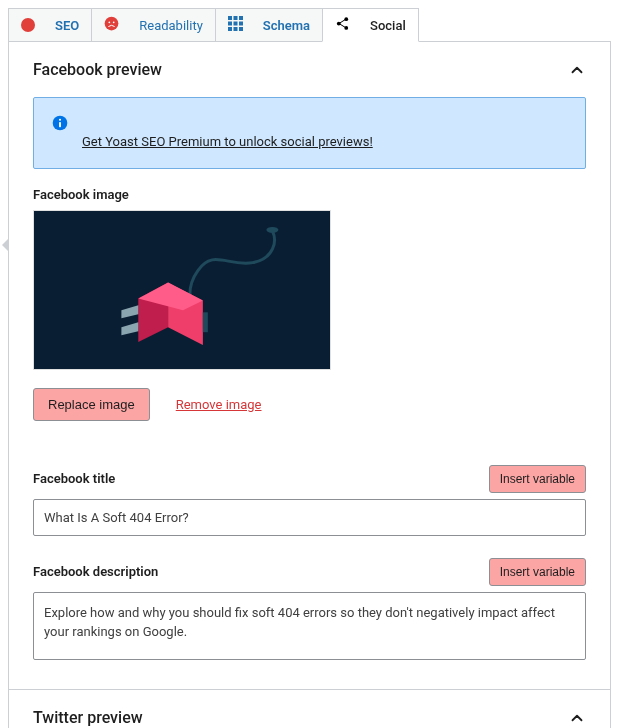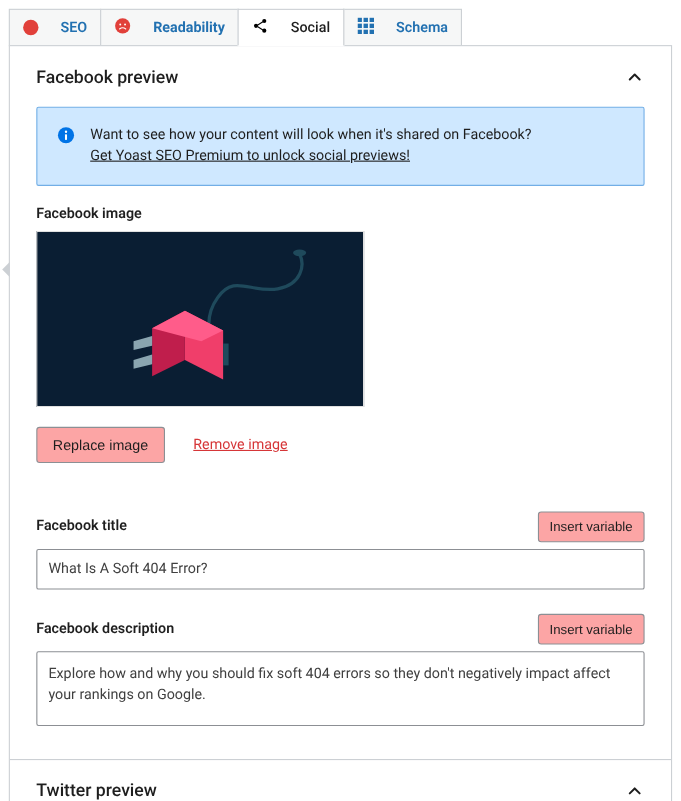--- a/index.html
+++ b/index.html
@@ -27,21 +27,21 @@
     }
     .tab.active {
       background: #fff;
       border-bottom: 1px solid #fff;
       position: relative;
       z-index: 2;
       font-weight: 500;
     }
     .tab .dot { width: 14px; height: 14px; border-radius: 50%; flex-shrink: 0; }
     .tab-seo { color: #2271b1; font-weight: 600; }
-    .tab-readability { color: #2271b1; font-weight: 700; align-items: center; }
+    .tab-readability { color: #2271b1; font-weight: 400; align-items: center; }
     .tab-schema { color: #2271b1; font-weight: 600; }
     .panel {
       border: 1px solid #ccd0d4;
       margin: -1px 8px 0 8px;
       background: #fff;
       position: relative;
     }
     .section-header {
       display: flex;
       align-items: flex-end;
@@ -154,49 +154,49 @@
   <div class="tab tab-readability">
     <span>
       <svg width="15" height="15" viewBox="0 0 24 24">
           <circle cx="12" cy="12" r="11" fill="#e1403a"></circle>
           <circle cx="8.5" cy="10" r="1.4" fill="#fff"></circle>
           <circle cx="15.5" cy="10" r="1.4" fill="#fff"></circle>
           <path d="M7.5 16.5 Q12 13 16.5 16.5" stroke="#fff" stroke-width="1.6" fill="none" stroke-linecap="round"></path>
         </svg>
     </span>
     <span>Readability</span>
-  </div>
-  <div class="tab active">
-    <span>
-      <svg width="15" height="15" viewBox="0 0 24 24">
-          <circle cx="6" cy="12" r="3" fill="#000"></circle>
-          <circle cx="18" cy="5" r="3" fill="#000"></circle>
-          <circle cx="18" cy="19" r="3" fill="#000"></circle>
-          <line x1="8" y1="11" x2="16" y2="6" stroke="#000" stroke-width="1.6"></line>
-          <line x1="8" y1="13" x2="16" y2="18" stroke="#000" stroke-width="1.6"></line>
-        </svg>
-    </span>
-    <span>Social</span>
   </div>
   <div class="tab tab-schema">
     <span>
       <svg width="15" height="15" viewBox="0 0 15 15">
           <rect x="0" y="0" width="4" height="4" fill="#2271b1"></rect>
           <rect x="5.5" y="0" width="4" height="4" fill="#2271b1"></rect>
           <rect x="11" y="0" width="4" height="4" fill="#2271b1"></rect>
           <rect x="0" y="5.5" width="4" height="4" fill="#2271b1"></rect>
           <rect x="5.5" y="5.5" width="4" height="4" fill="#2271b1"></rect>
           <rect x="11" y="5.5" width="4" height="4" fill="#2271b1"></rect>
           <rect x="0" y="11" width="4" height="4" fill="#2271b1"></rect>
           <rect x="5.5" y="11" width="4" height="4" fill="#2271b1"></rect>
           <rect x="11" y="11" width="4" height="4" fill="#2271b1"></rect>
         </svg>
     </span>
     <span>Schema</span>
   </div>
+  <div class="tab active">
+    <span>
+      <svg width="15" height="15" viewBox="0 0 24 24">
+          <circle cx="6" cy="12" r="3" fill="#000"></circle>
+          <circle cx="18" cy="5" r="3" fill="#000"></circle>
+          <circle cx="18" cy="19" r="3" fill="#000"></circle>
+          <line x1="8" y1="11" x2="16" y2="6" stroke="#000" stroke-width="1.6"></line>
+          <line x1="8" y1="13" x2="16" y2="18" stroke="#000" stroke-width="1.6"></line>
+        </svg>
+    </span>
+    <span>Social</span>
+  </div>
 </div>
 
 <div class="panel">
   <div class="caret-left"></div>
 
   <div class="section-header">
     <h3>Facebook preview</h3>
     <span class="chevron-up">
       <svg width="18" height="18" viewBox="0 0 24 24">
           <path d="M6 15l6-6 6 6" stroke="#1e1e1e" stroke-width="2.4" fill="none" stroke-linecap="round" stroke-linejoin="round"></path>
@@ -206,21 +206,21 @@
 
   <div class="notice">
     <span class="notice-icon">
       <svg width="16" height="16" viewBox="0 0 24 24">
           <circle cx="12" cy="12" r="11" fill="#0073e6"></circle>
           <circle cx="12" cy="7.2" r="1.6" fill="#fff"></circle>
           <rect x="10.6" y="10.4" width="2.8" height="8" rx="1" fill="#fff"></rect>
         </svg>
     </span>
     <div class="notice-text">
-      <span>Want to see how your content will look when it's shared on Facebook?</span><br>
+      <br>
       <a href="#">Get Yoast SEO Premium to unlock social previews!</a>
     </div>
   </div>
 
   <div class="field-area">
     <span class="field-label">Facebook image</span>
     <div class="fb-image-preview">
       <svg viewBox="0 0 298 160">
         <rect width="298" height="160" fill="#0a1e33"></rect>
         <path d="M240 20 C 245 30, 242 48, 220 52 C 195 56, 180 38, 165 60 C 152 78, 158 96, 160 100" stroke="#1f4a5c" stroke-width="3" fill="none" stroke-linecap="round"></path>

